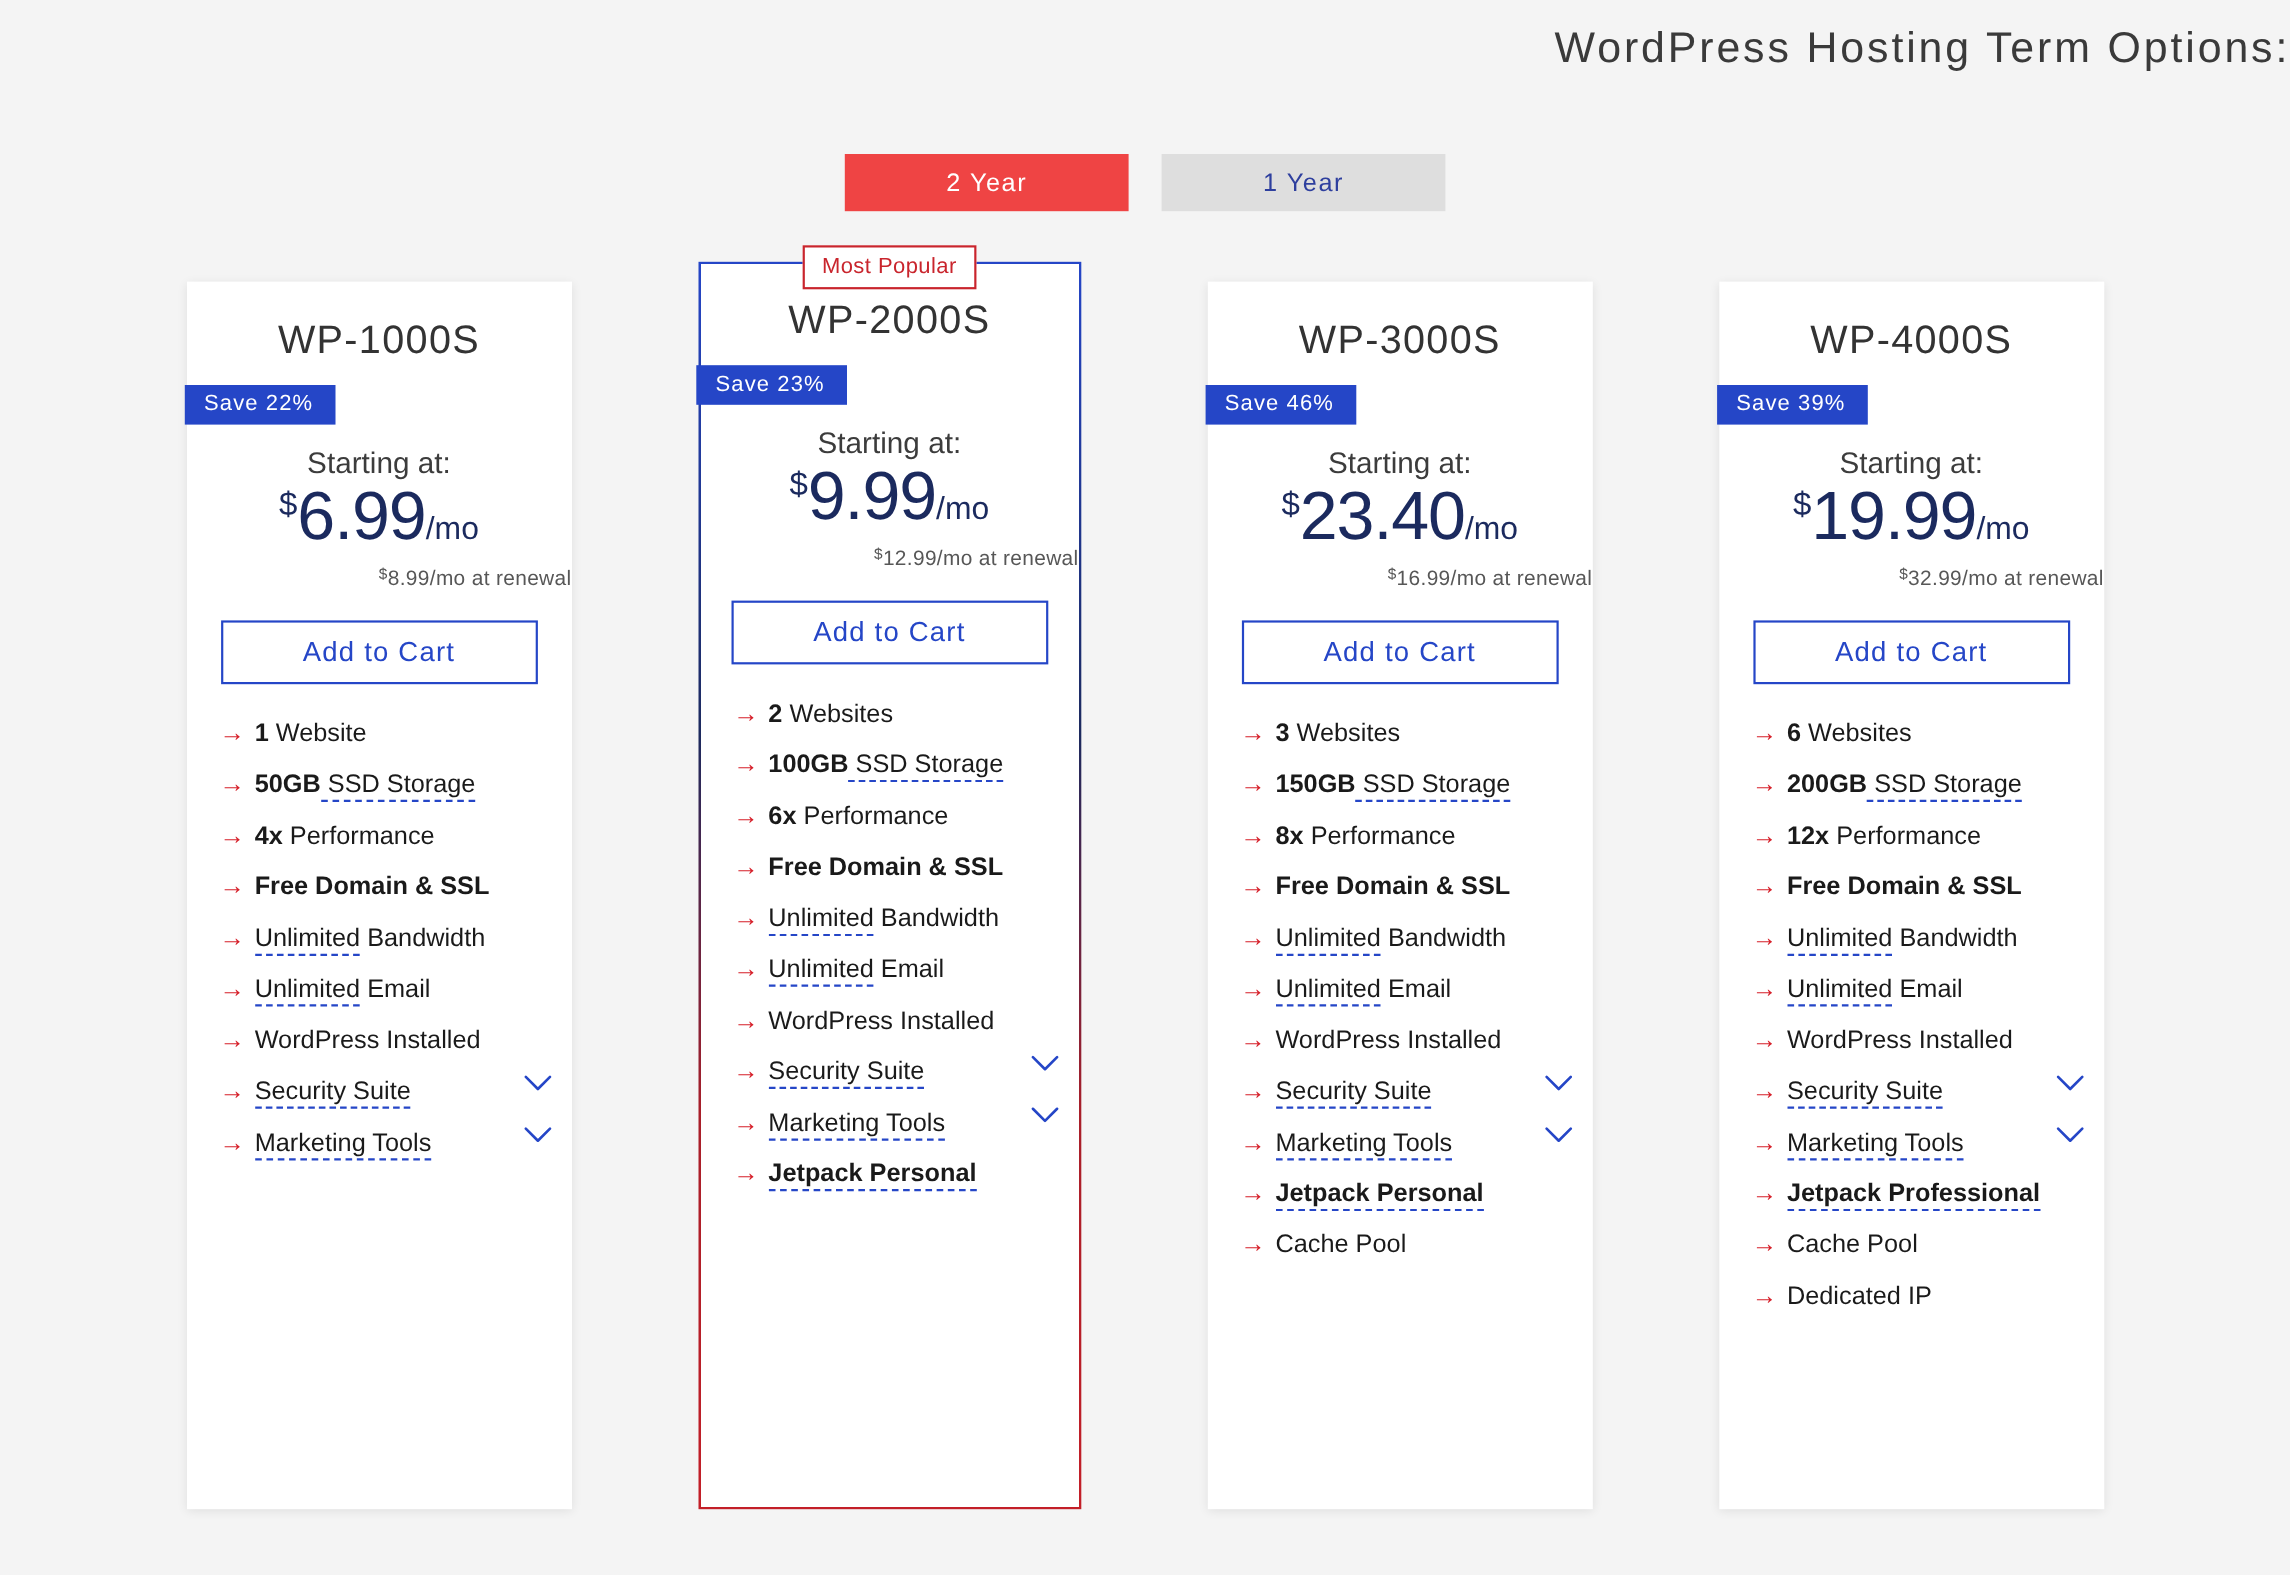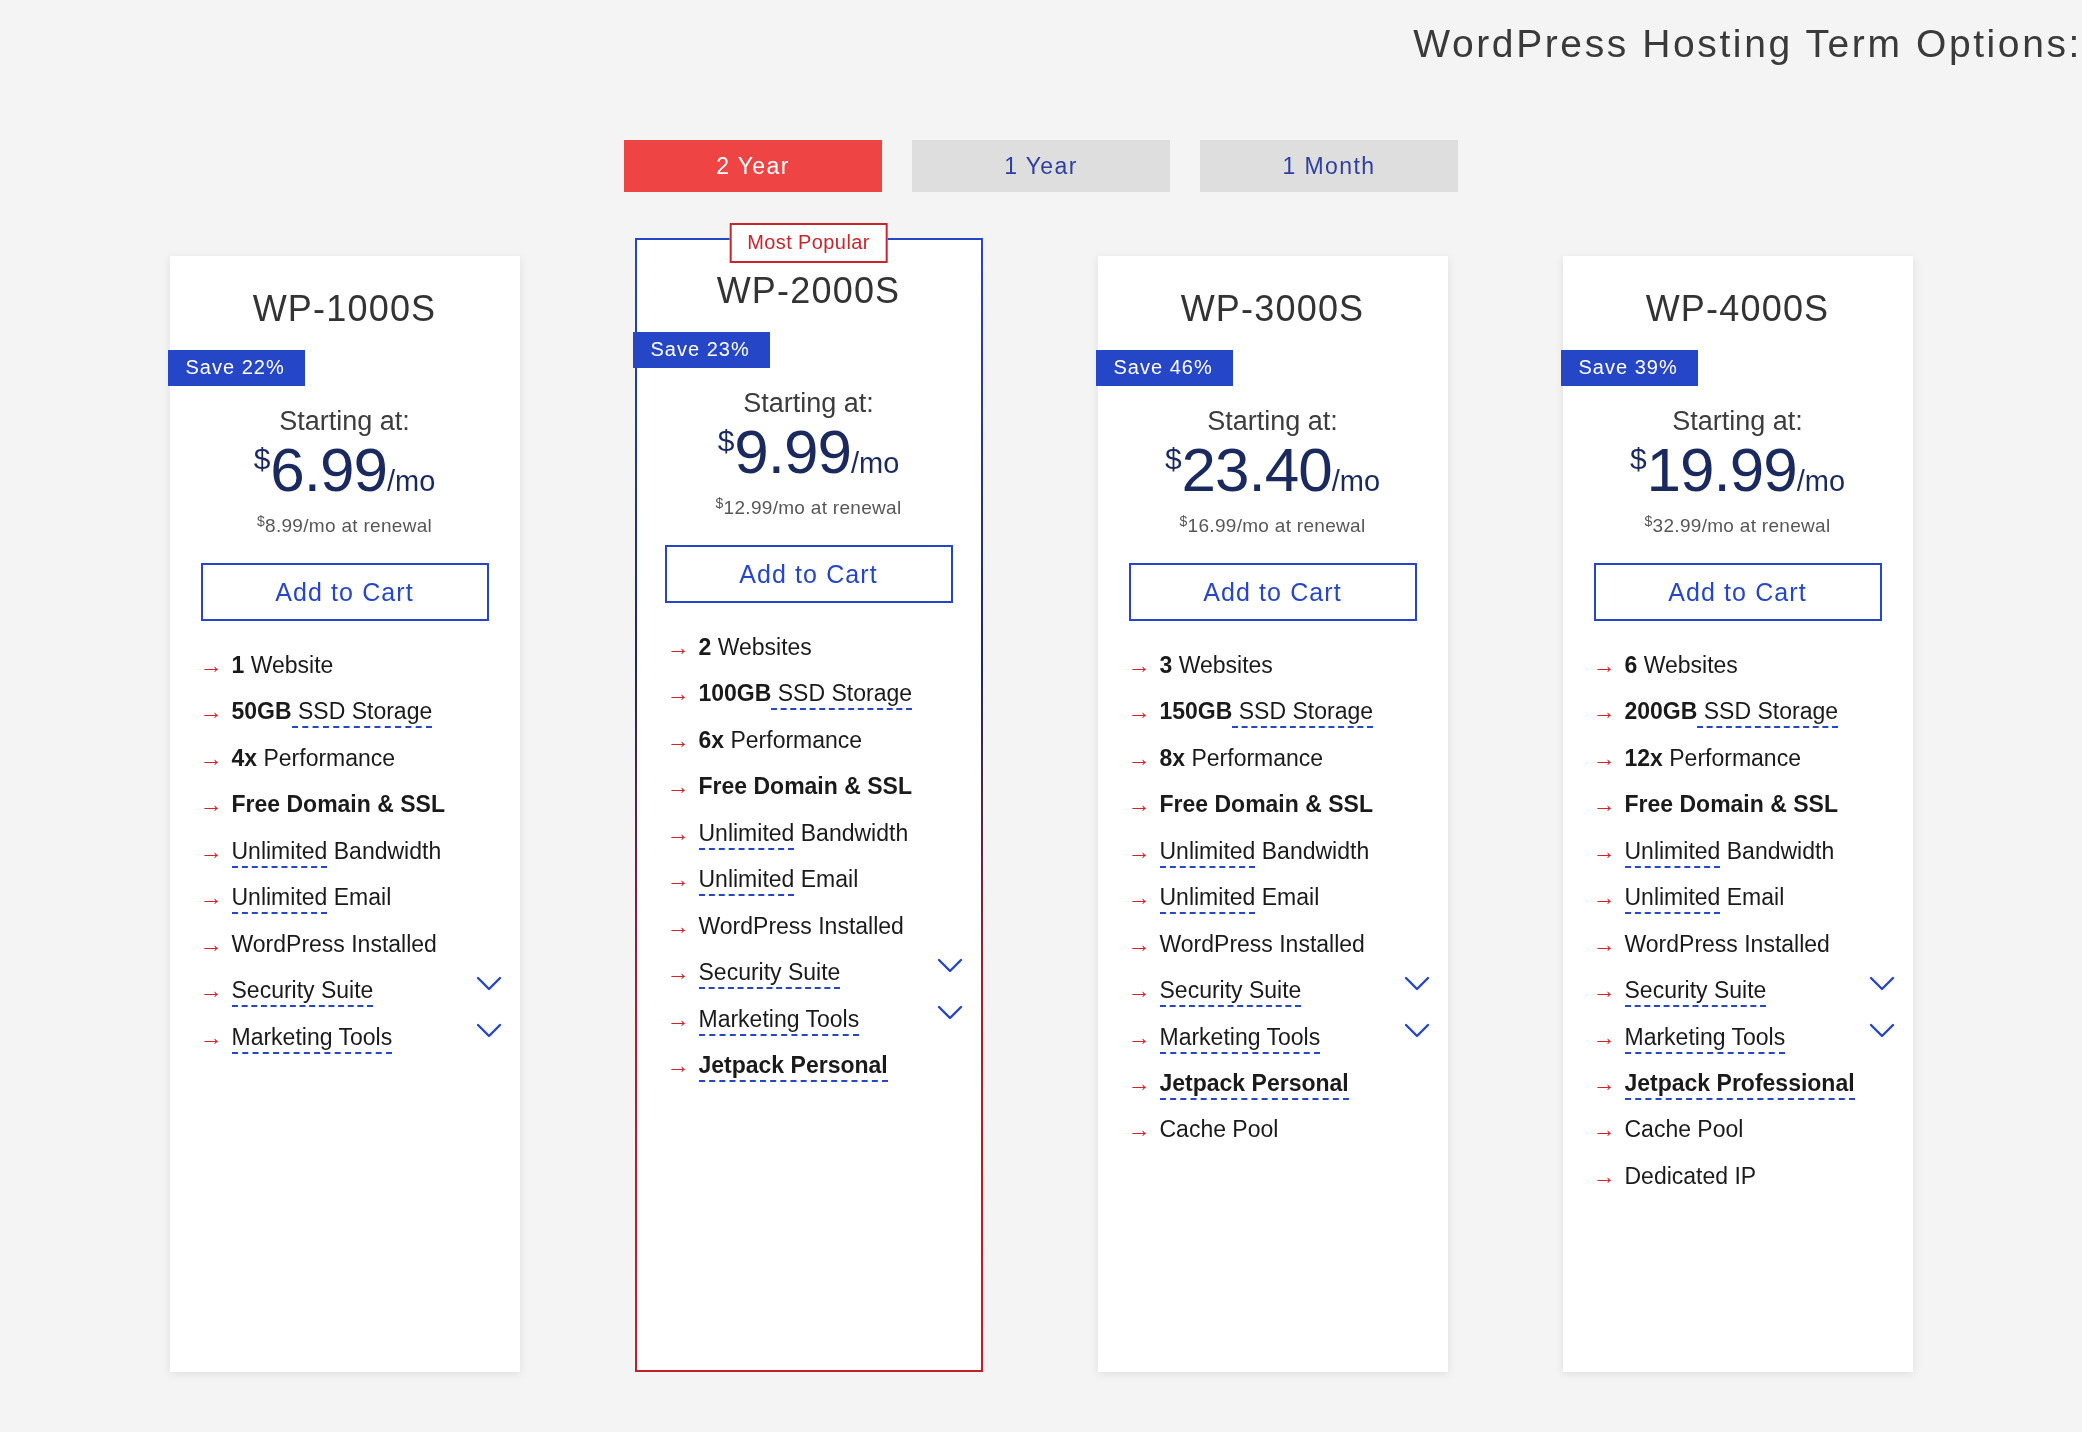--- a/index.html
+++ b/index.html
@@ -93,21 +93,21 @@
     color: #1b2a5e;
     line-height: 1;
     margin-top: 2px;
     white-space: nowrap;
   }
   .price-currency { font-size: 30px; vertical-align: 22px; font-weight: 400; }
   .price-amount { font-size: 62px; font-weight: 400; letter-spacing: -1px; }
   .price-per { font-size: 29px; }
 
   .renewal {
-    text-align: center;
+    text-align: right;
     font-size: 19px; color: #575757;
     margin-top: 12px;
     letter-spacing: 0.3px;
   }
   .renewal .cur { font-size: 14px; vertical-align: 6px; }
 
   .cart-btn {
     display: block;
     width: 288px; height: 58px;
     margin: 26px auto 0;
@@ -143,21 +143,20 @@
 </head>
 <body>
 
 <div class="page">
 
   <h1 class="page-title">WordPress Hosting Term Options:</h1>
 
   <div class="term-tabs" id="term-tabs">
       <button class="term-tab active">2 Year</button>
       <button class="term-tab">1 Year</button>
-      <button class="term-tab">1 Month</button>
     </div>
 
   <div class="cards" id="cards">
       <div class="card">
         <div class="plan-name">WP-1000S</div>
         <div><span class="save-badge">Save 22%</span></div>
         <div class="starting-at">Starting at:</div>
         <div class="price-row"><span class="price-currency">$</span><span class="price-amount">6.99</span><span class="price-per">/mo</span></div>
         <div class="renewal"><span class="cur">$</span><span>8.99/mo at renewal</span></div>
         <button class="cart-btn">Add to Cart</button>

